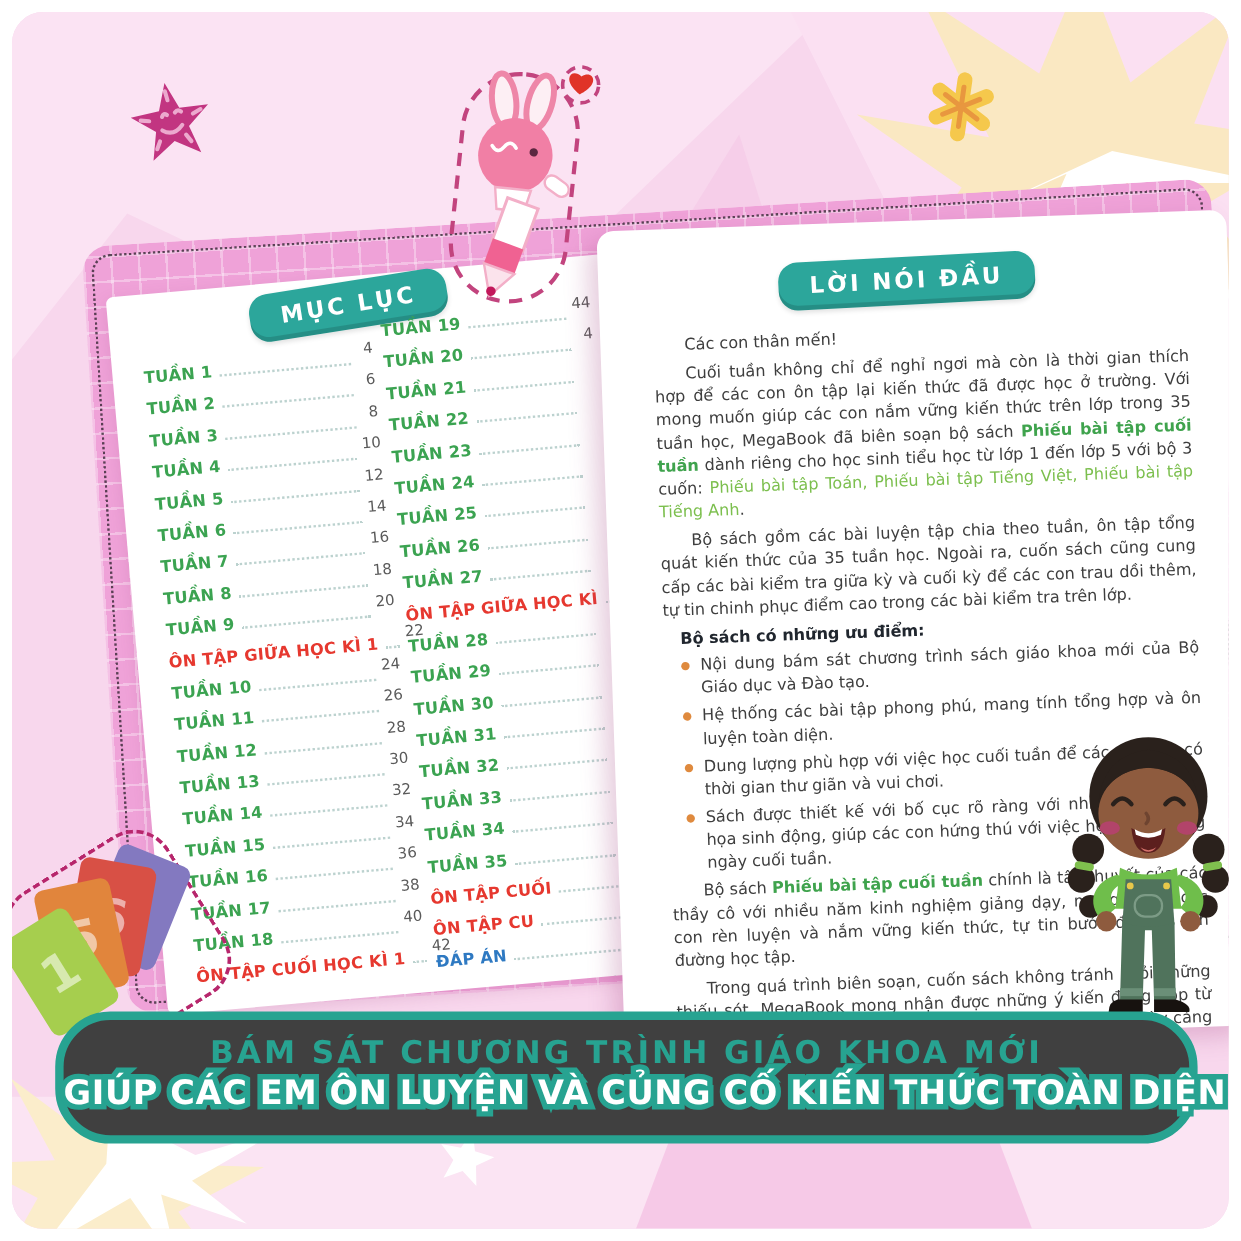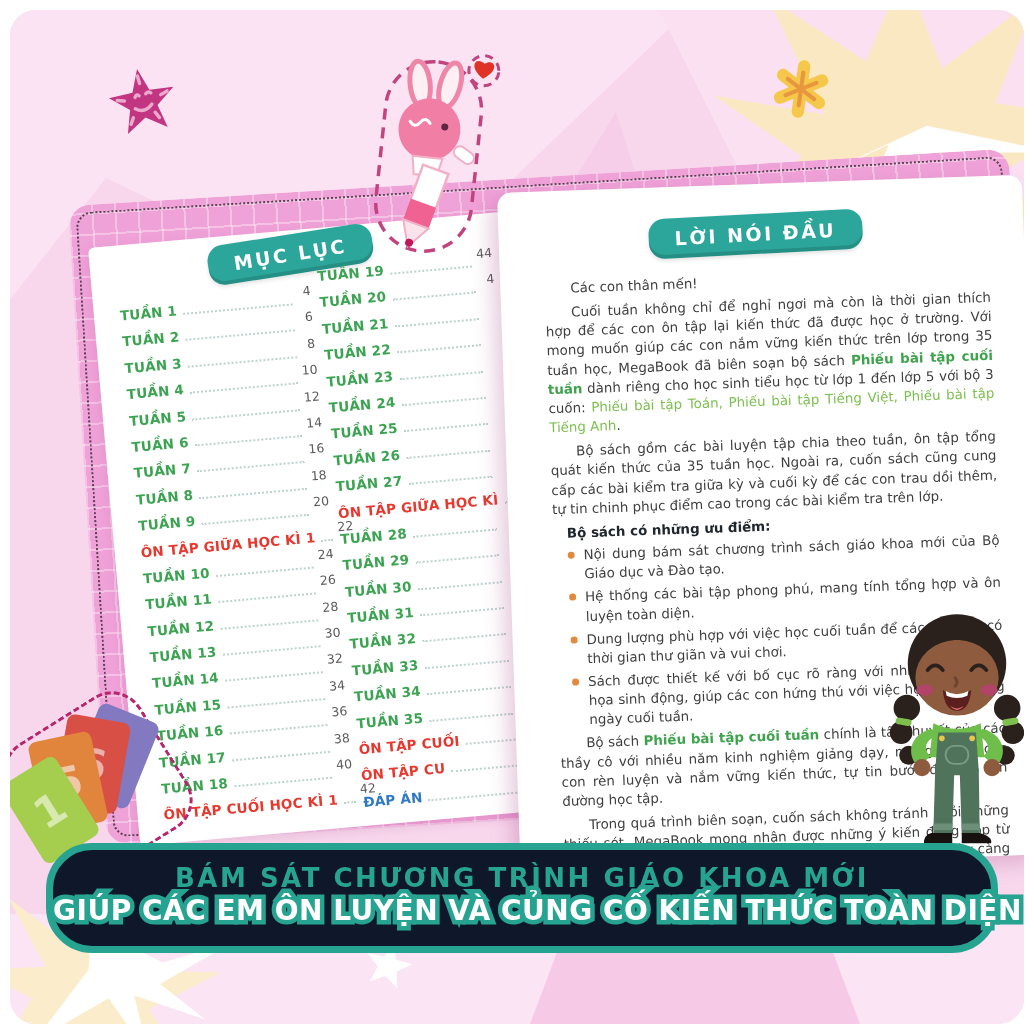--- a/index.html
+++ b/index.html
@@ -84,21 +84,21 @@
     font-weight:800;font-size:42px;color:rgba(255,255,255,.55);}
   .card-purple{left:66px;top:8px;background:#8379C0;transform:rotate(22deg);}
   .card-red{left:44px;top:16px;background:#D85045;transform:rotate(10deg);}
   .card-orange{left:20px;top:34px;background:#E1853C;transform:rotate(-12deg);}
   .card-green{left:2px;top:62px;background:#A6CE4E;transform:rotate(-32deg);}
 
   .girl{left:876px;top:552px;width:142px;height:292px;z-index:5;}
 
   
   .banner{position:absolute;left:36px;top:833px;width:952px;height:110px;z-index:6;
-    background:#0f172a;border:7px solid #27A391;border-radius:46px;box-sizing:border-box;
+    background:#404040;border:7px solid #27A391;border-radius:46px;box-sizing:border-box;
     display:flex;flex-direction:column;align-items:center;justify-content:center;gap:1px;}
   .banner-line1{color:#27A391;font-weight:800;font-size:26px;letter-spacing:2.5px;white-space:nowrap;}
   .banner-line2{position:relative;height:40px;width:100%;text-align:center;font-weight:800;font-size:28px;
     letter-spacing:.5px;white-space:nowrap;}
   .banner-line2 .stroke{position:absolute;left:0;right:0;top:0;color:#27A391;-webkit-text-stroke:9px #27A391;}
   .banner-line2 .fill{position:absolute;left:0;right:0;top:0;color:#ffffff;}
 </style>
 </head>
 <body>
 

